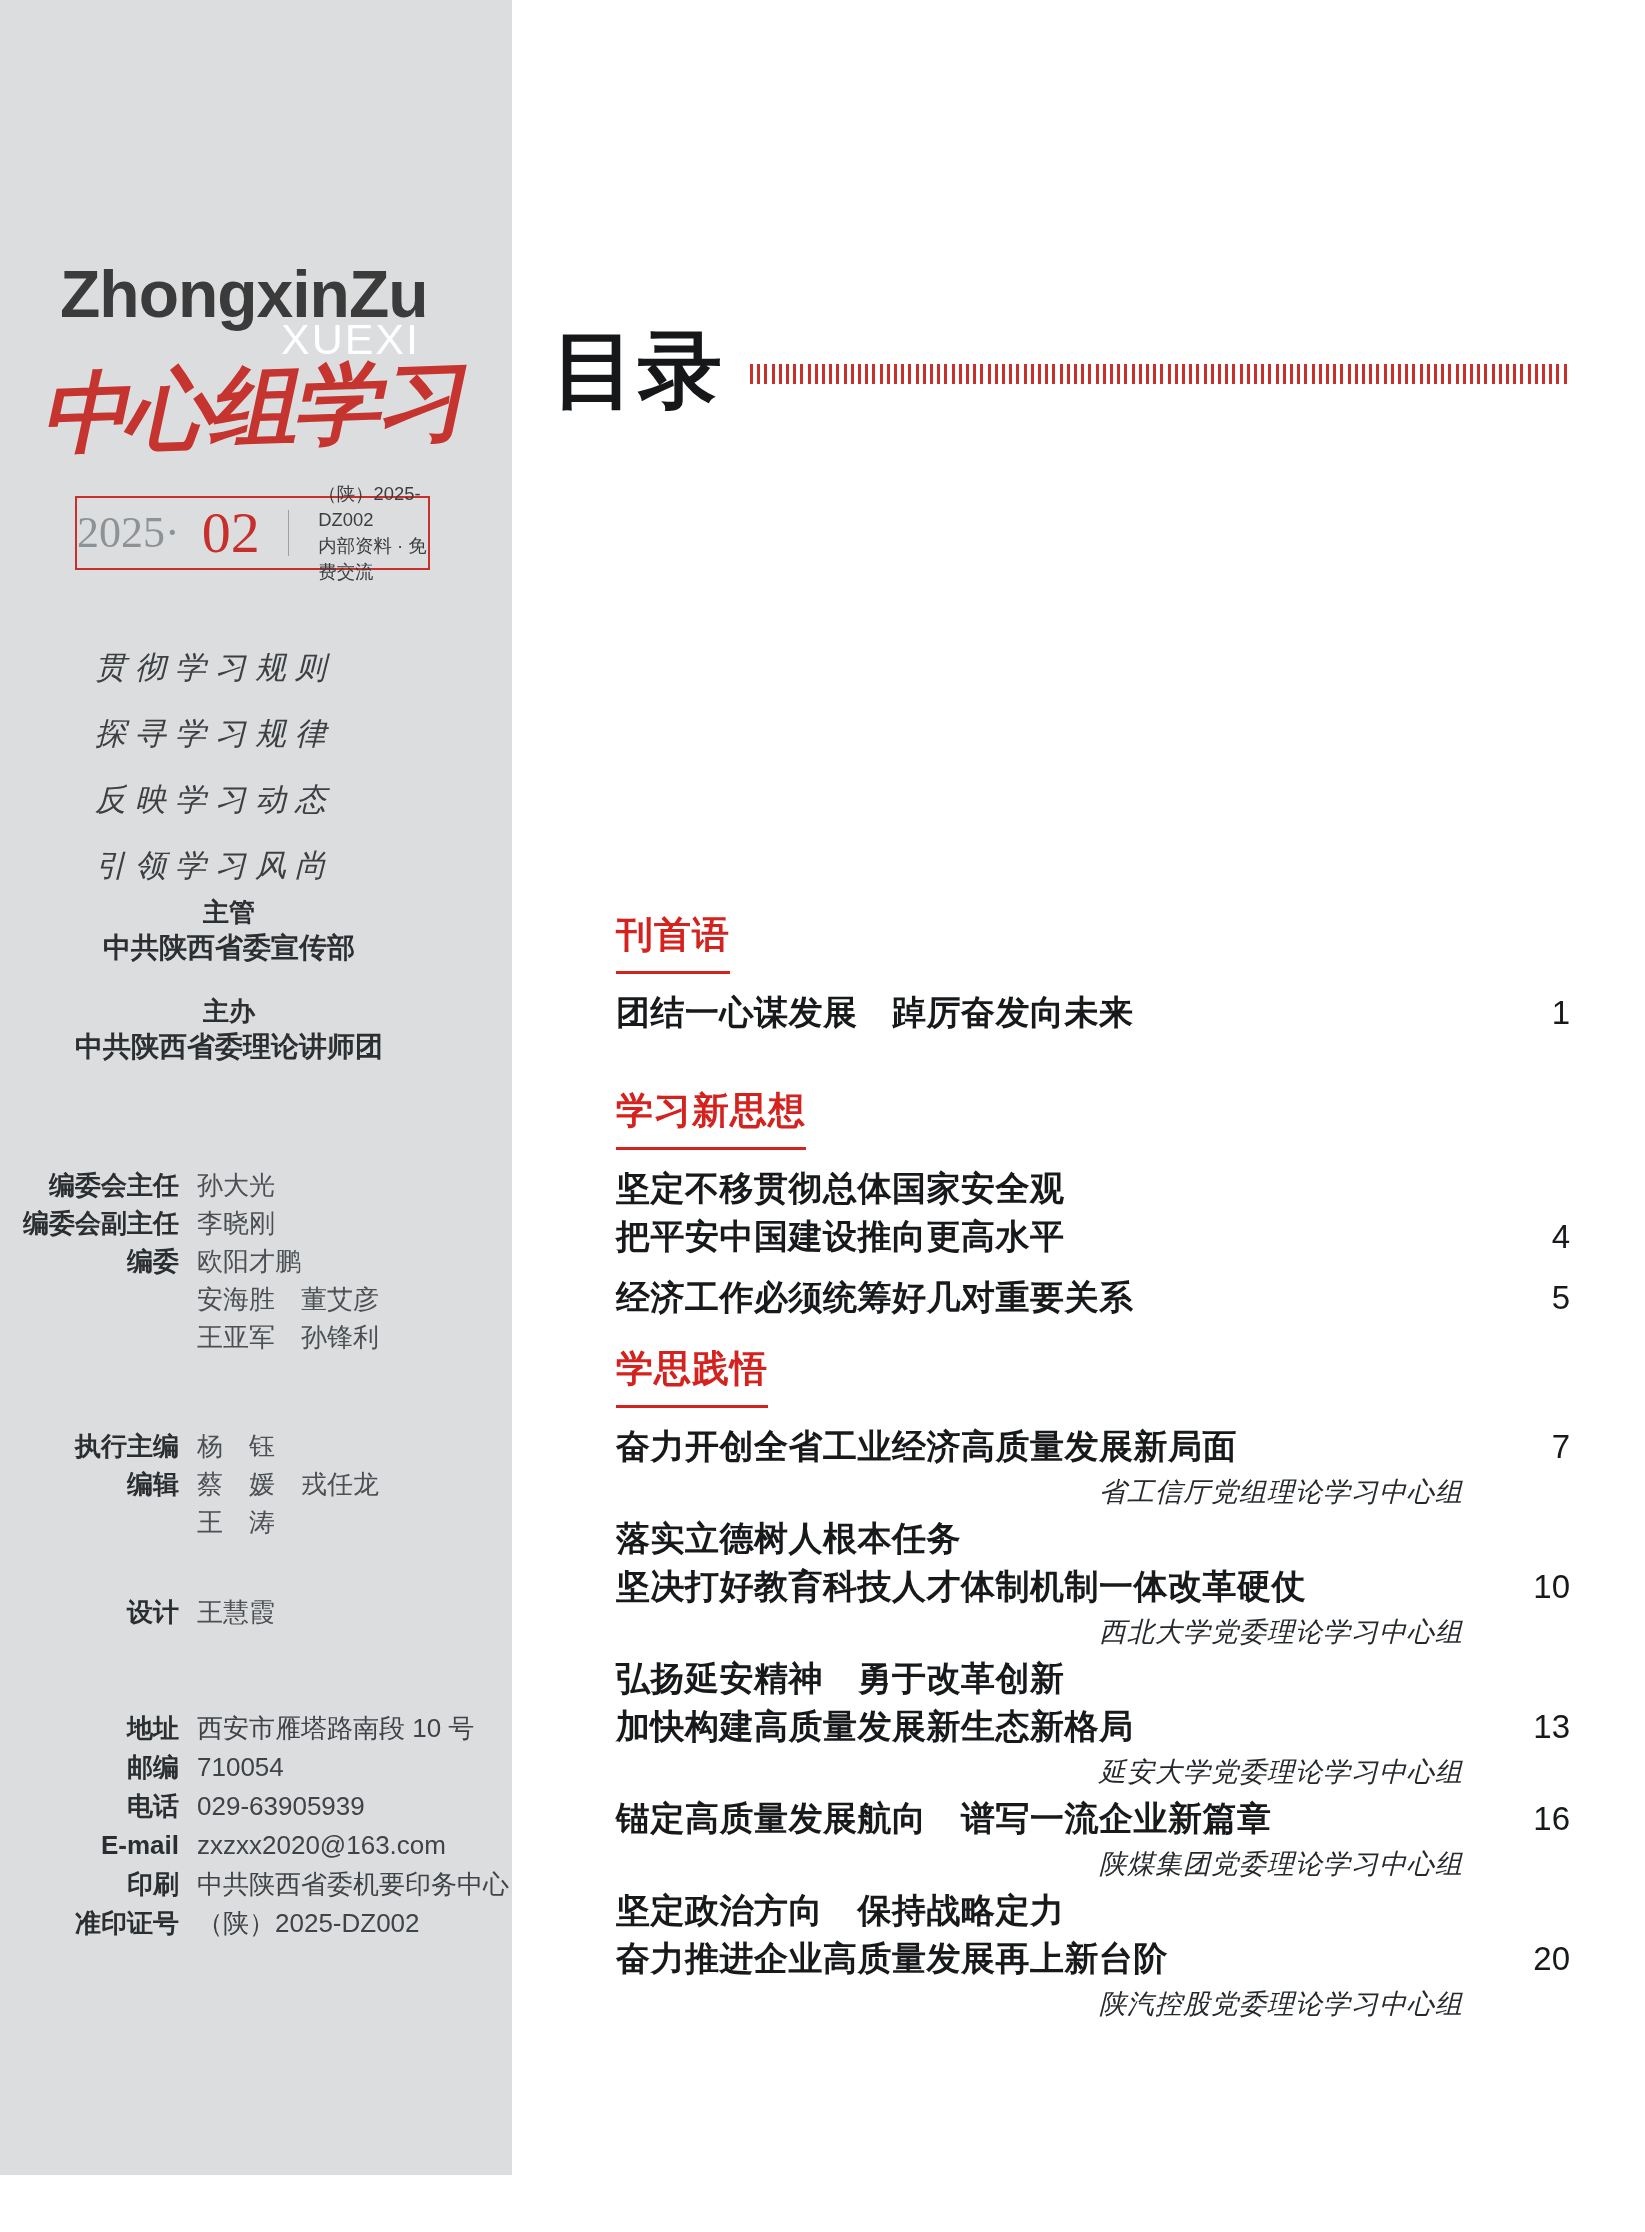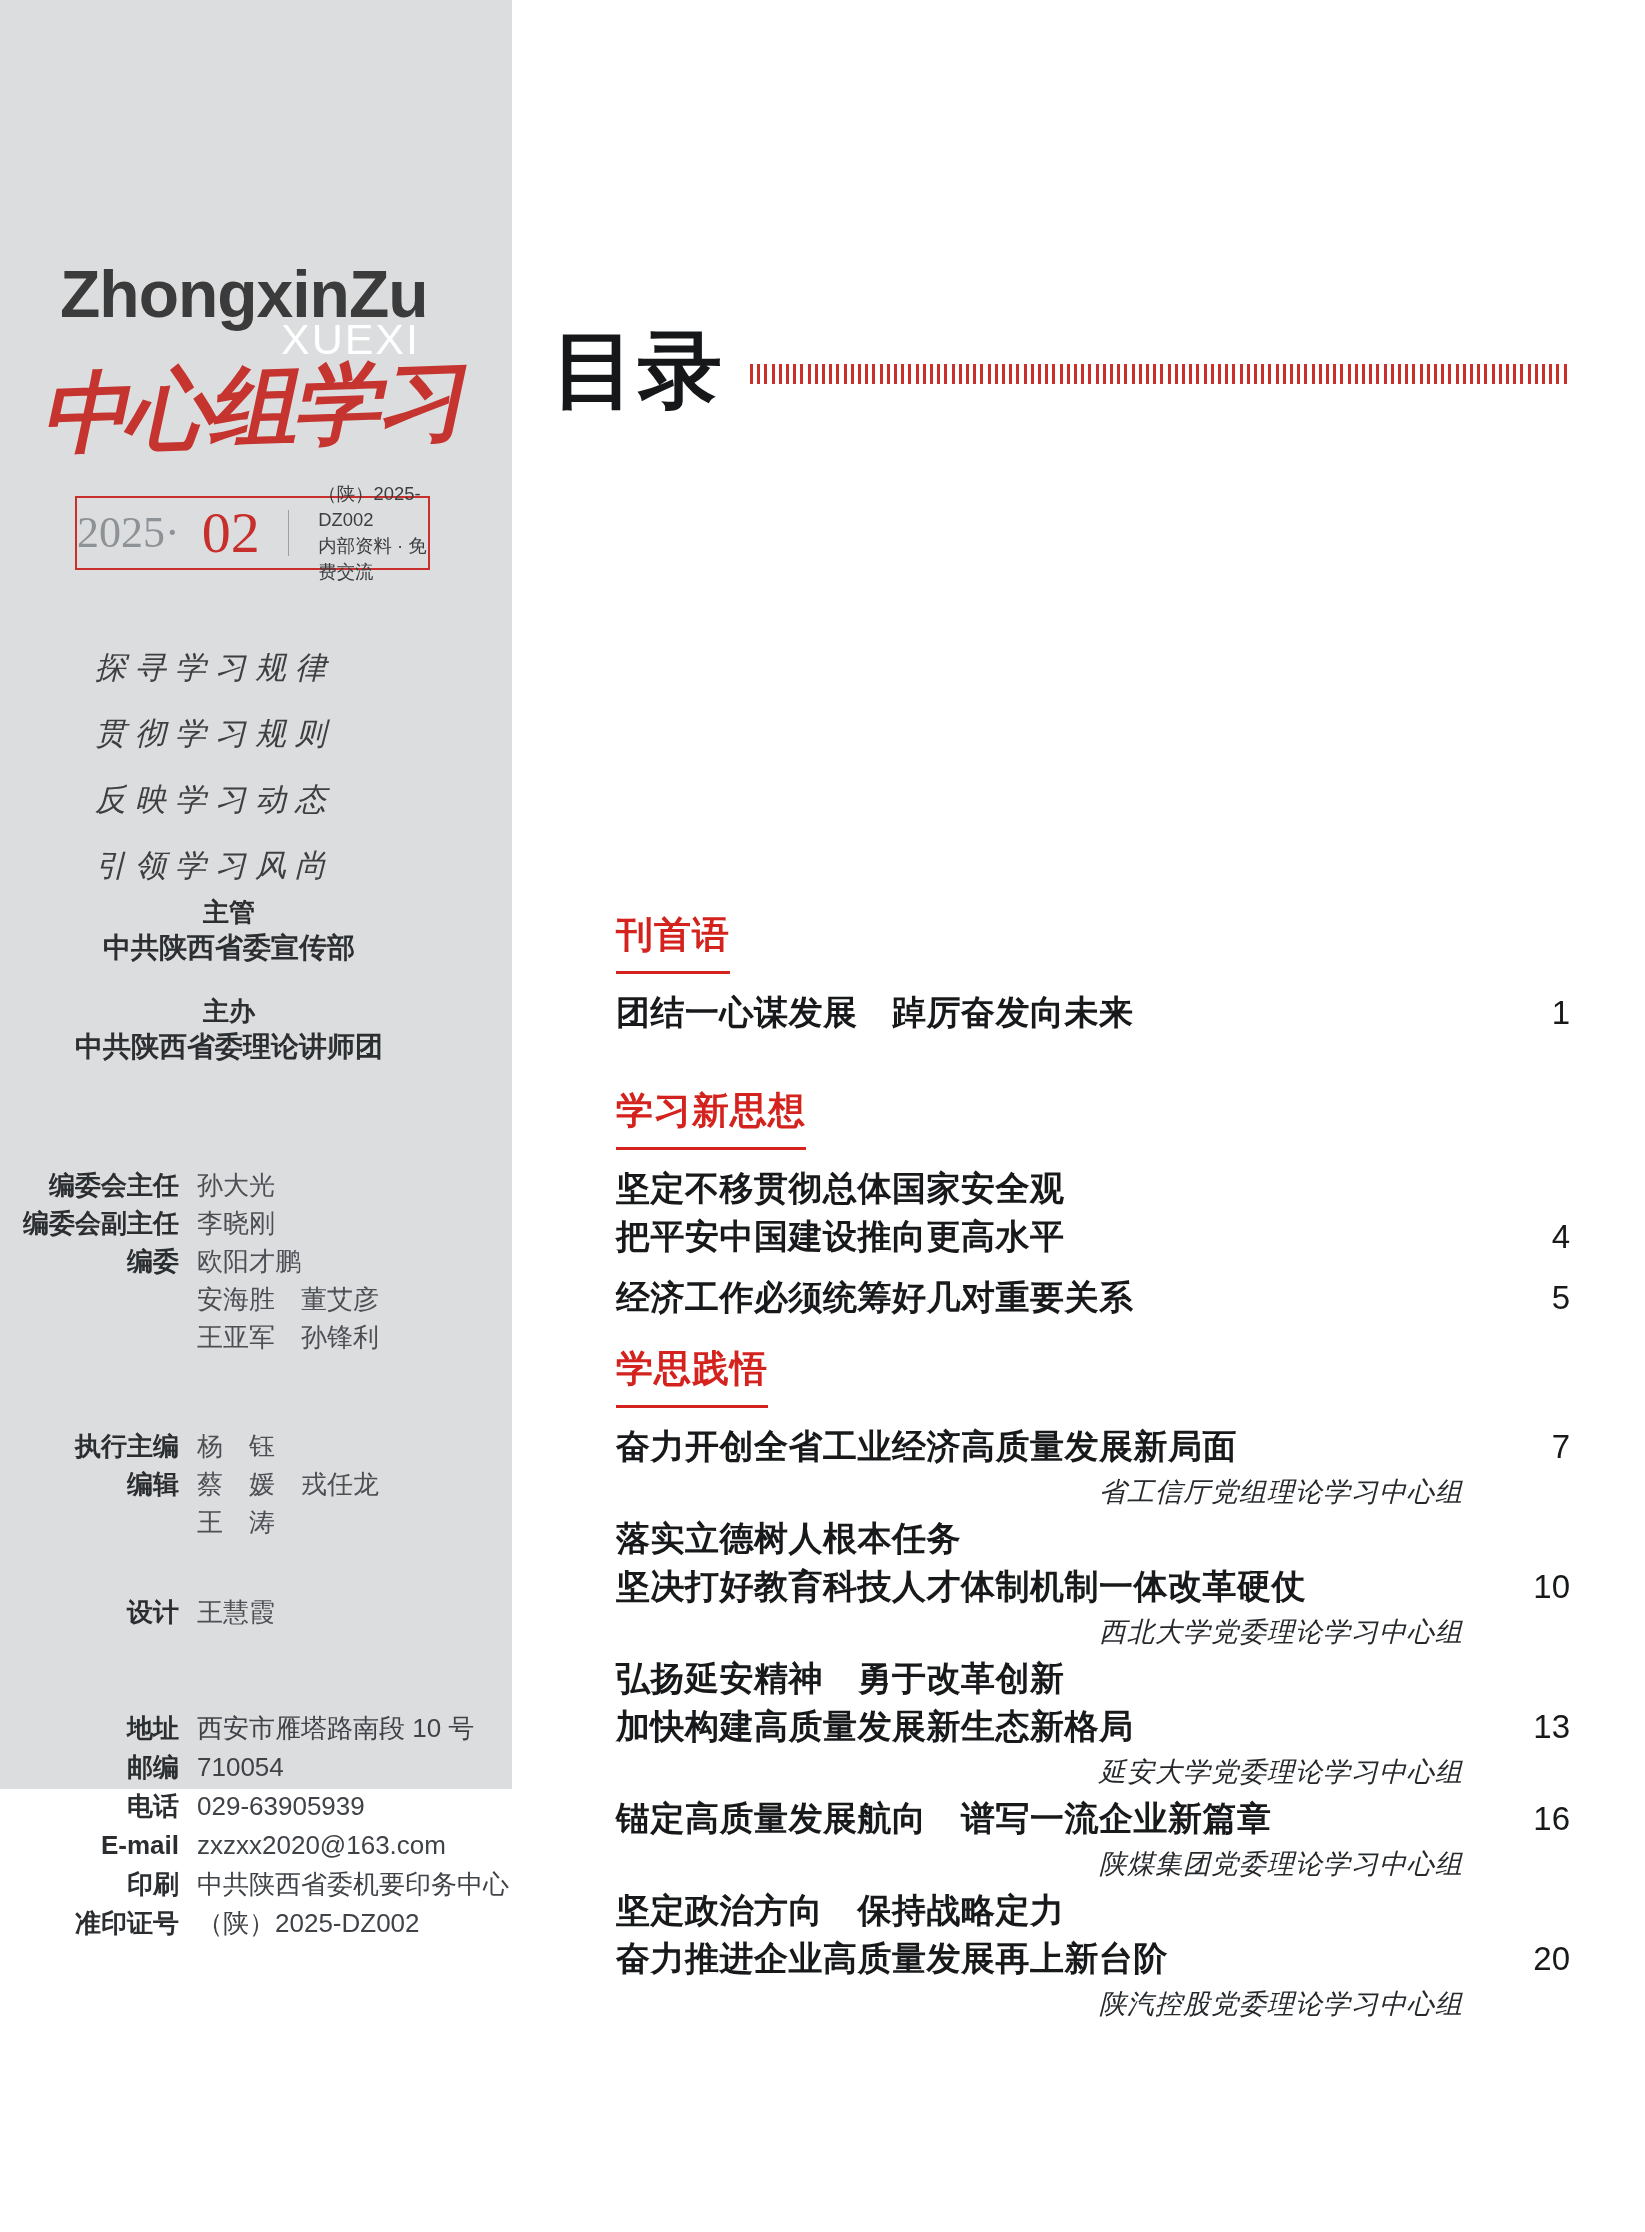--- a/index.html
+++ b/index.html
@@ -5,21 +5,21 @@
   * { margin:0; padding:0; box-sizing:border-box; }
   html,body { background:#ffffff; }
   .page {
     position:relative; width:1646px; height:2233px;
     background:#ffffff; overflow:hidden;
     font-family:"Liberation Sans", sans-serif;
     color:#1a1c1e;
   }
   
   .sidebar {
-    position:absolute; left:0; top:0; width:512px; height:1789px;
+    position:absolute; left:0; top:0; width:512px; height:2175px;
     background:#dcddde;
   }
   .logo-latin {
     position:absolute; left:60px; top:261px;
     font-size:66px; font-weight:bold; letter-spacing:-1px; color:#3b3b3c;
     line-height:1;
   }
   .logo-sub {
     position:absolute; left:62px; top:318px; width:358px;
     text-align:right; font-size:43px; font-weight:normal; letter-spacing:2px;
@@ -125,22 +125,22 @@
       <span class="issue-year"><span>2025</span><span>·</span></span>
       <span class="issue-number">02</span>
       <span class="issue-divider"></span>
       <span class="issue-right">
         <div>（陕）2025-DZ002</div>
         <div>内部资料 · 免费交流</div>
       </span>
     </div>
 
     <div class="slogans">
+      <div>贯彻学习规则</div>
       <div>探寻学习规律</div>
-      <div>贯彻学习规则</div>
       <div>反映学习动态</div>
       <div>引领学习风尚</div>
     </div>
 
     <div class="governing">
       <div class="gov-group">
         <div class="gov-label">主管</div>
         <div class="gov-value">中共陕西省委宣传部</div>
       </div>
       <div class="gov-group">

